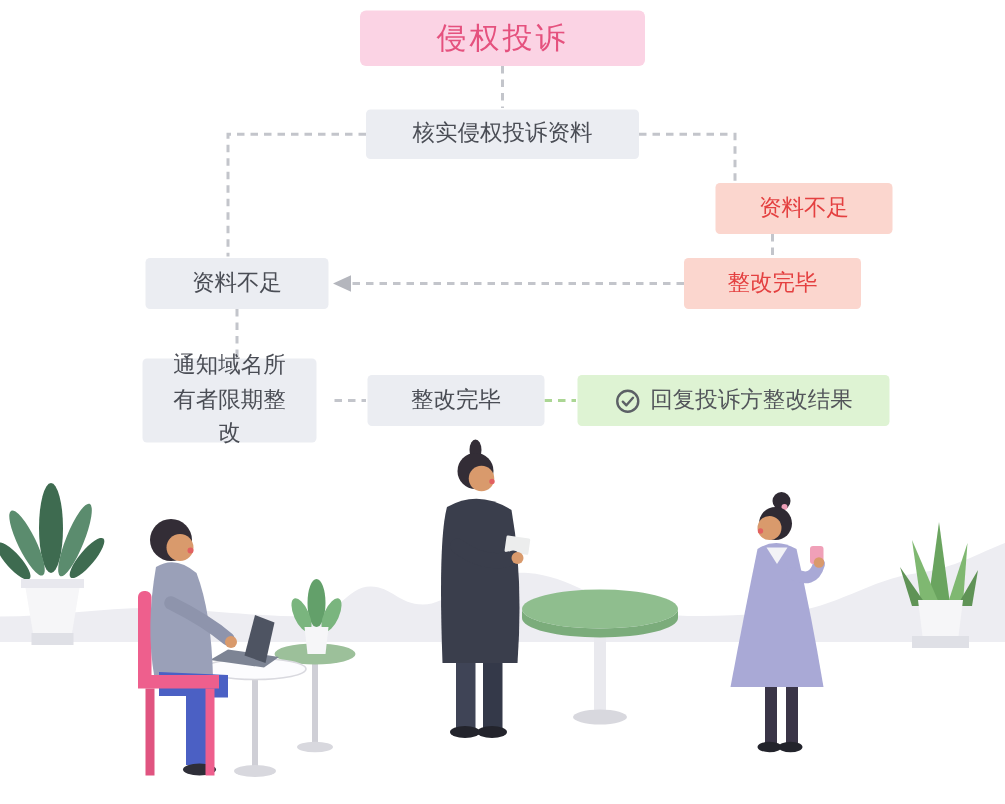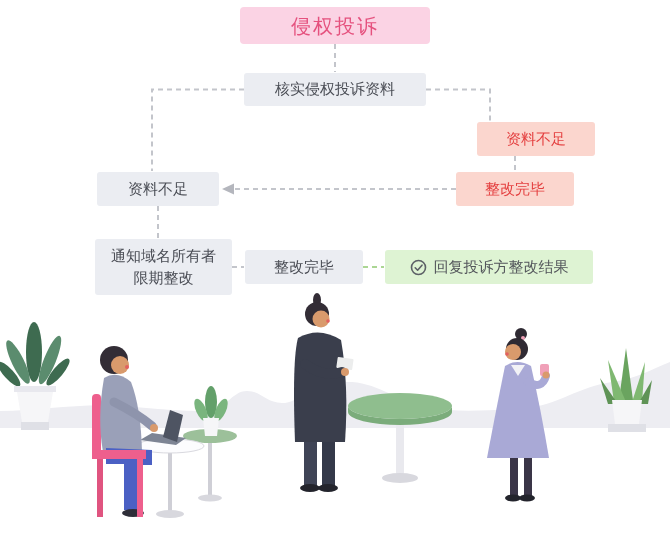--- a/index.html
+++ b/index.html
@@ -35,21 +35,21 @@
     letter-spacing: 2px;
     border-radius: 4px;
   }
   .node.alert { background: #fbd6ce; color: #e44040; }
   .node.success { background: #def3d3; color: #53565b; gap: 7px; }
   .pos-title        { left: 240px; top: 7px;   width: 190px; height: 37px; }
   .pos-verify       { left: 244px; top: 73px;  width: 182px; height: 33px; }
   .pos-insufficient { left: 456px; top: 122px; width: 118px; height: 34px; margin-left: 21px; }
   .pos-supplement   { left: 456px; top: 172px; width: 118px; height: 34px; }
   .pos-complete     { left: 97px;  top: 172px; width: 122px; height: 34px; }
-  .pos-owner        { left: 95px;  top: 239px; width: 137px; height: 56px; padding: 0 16px; }
+  .pos-owner        { left: 95px;  top: 239px; width: 116px; height: 56px; padding: 0 16px; }
   .pos-rectified    { left: 245px; top: 250px; width: 118px; height: 34px; }
   .pos-reply        { left: 385px; top: 250px; width: 208px; height: 34px; }
   .check-icon { flex: 0 0 auto; }
 </style>
 </head>
 <body>
 
 <div class="stage">
 
   <svg id="connectors" class="layer" width="670" height="536" viewBox="0 0 670 536">

